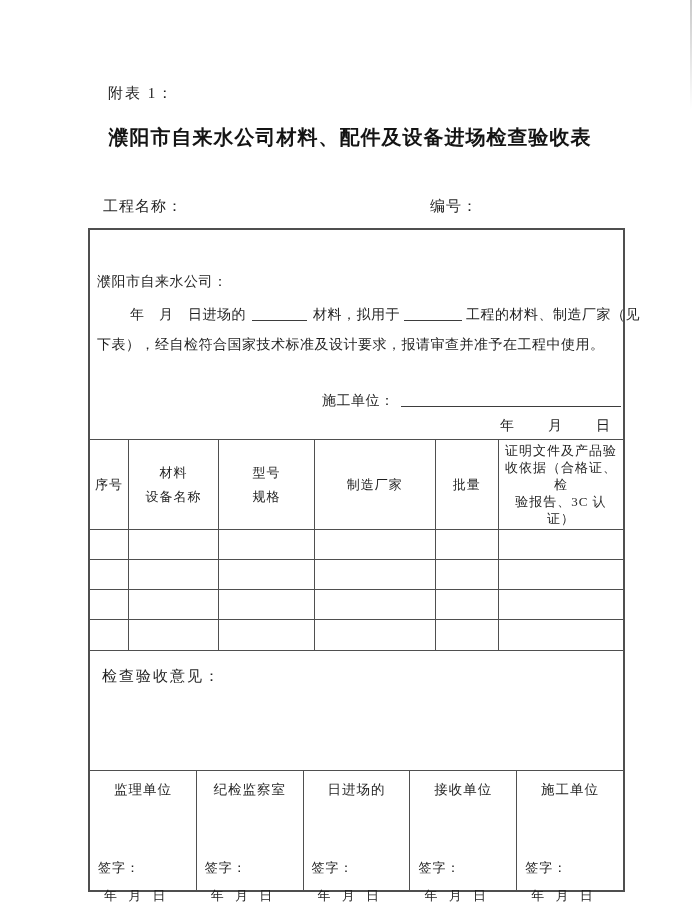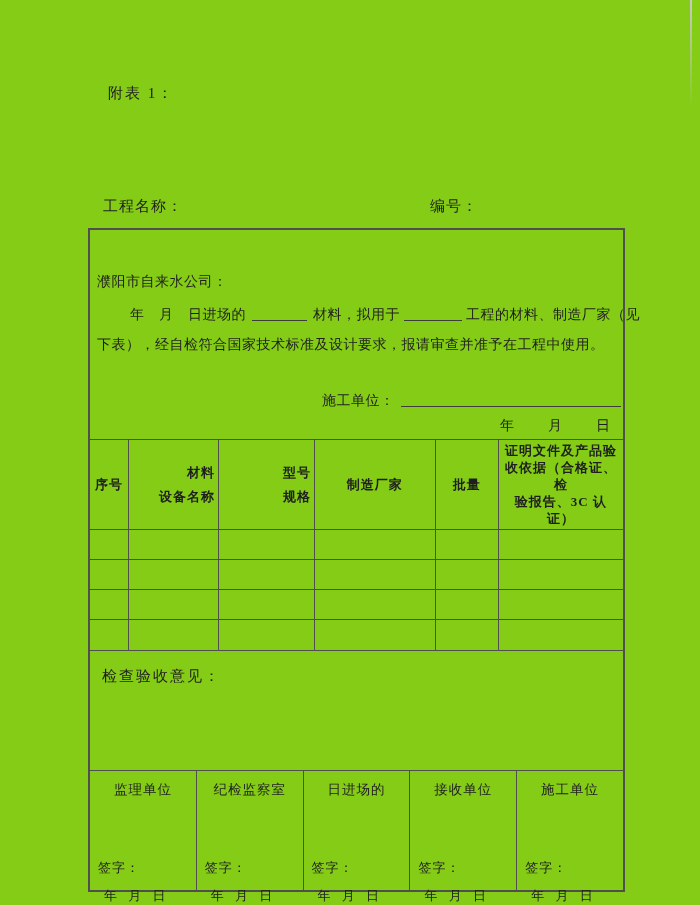--- a/index.html
+++ b/index.html
@@ -1,20 +1,20 @@
 <!DOCTYPE html>
 <html><head>
 <meta charset="utf-8">
 <style>
   * { margin:0; padding:0; box-sizing:border-box; }
   html,body { background:#e8e8e8; }
   .page {
     position:relative;
     width:700px; height:905px;
-    background:#84cc16;
+    background:#ffffff;
     font-family:"Liberation Serif","DejaVu Serif",serif;
     color:#1f1f1f;
     overflow:hidden;
   }
   .scan-edge {
     position:absolute; right:8px; top:0; width:2px; height:110px;
     background:linear-gradient(#c9c9c9, rgba(201,201,201,0));
   }
   .annex {
     position:absolute; left:108px; top:84px;
@@ -52,30 +52,30 @@
   .blank-w55 { width:55px; margin:0 6px; }
   .blank-w58 { width:58px; margin:0 4px; }
   .blank-w30 { width:30px; }
   .blank-w36 { width:36px; }
   .blank-w220 { width:220px; margin-left:6px; }
 
   
   .sec-grid { padding:0; }
   table.grid { border-collapse:collapse; width:100%; table-layout:fixed; }
   table.grid td, table.grid th {
-    border:1px solid #4f4f4f; font-weight:bold;
+    border:1px solid #4f4f4f; font-weight:normal;
     font-size:13px; text-align:center; vertical-align:middle;
     padding:2px 3px; letter-spacing:1px;
   }
   table.grid tr > *:first-child { border-left:none; }
   table.grid tr > *:last-child  { border-right:none; }
   table.grid tr:first-child > * { border-top:none; }
   table.grid tr:last-child  > * { border-bottom:none; }
   .hdr-row th { height:68px; }
-  .hdr-two-line .line { display:block; line-height:24px;text-align:right; }
+  .hdr-two-line .line { display:block; line-height:24px; }
   .hdr-cert { text-align:left; font-size:12.5px; letter-spacing:0; line-height:17px; padding:2px 6px; }
   .empty-row td { height:30px; }
 
   
   .sec-opinion { height:120px; }
   .opinion-label { position:absolute; left:12px; top:16px; font-size:15px; letter-spacing:2px; }
 
   
   .sec-signoff { flex:1; display:flex; }
   .signoff-cell { flex:1; border-right:1px solid #4f4f4f; position:relative; }
@@ -84,20 +84,21 @@
   .signoff-sign  { position:absolute; left:8px; top:88px; font-size:13px; letter-spacing:1px; }
   .signoff-date  { position:absolute; left:14px; top:116px; font-size:13px; letter-spacing:4px; white-space:nowrap; }
 </style>
 </head>
 <body>
 
 <div class="page">
   <div class="scan-edge"></div>
 
   <div class="annex">附表 1：</div>
+  <div class="doc-title">濮阳市自来水公司材料、配件及设备进场检查验收表</div>
 
   <div class="meta-row">
     <span class="meta-project">工程名称：</span>
     <span class="meta-number">编号：</span>
   </div>
 
   <div class="box">
 
     <div class="sec sec-intro">
       <div class="intro-company">濮阳市自来水公司：</div>

